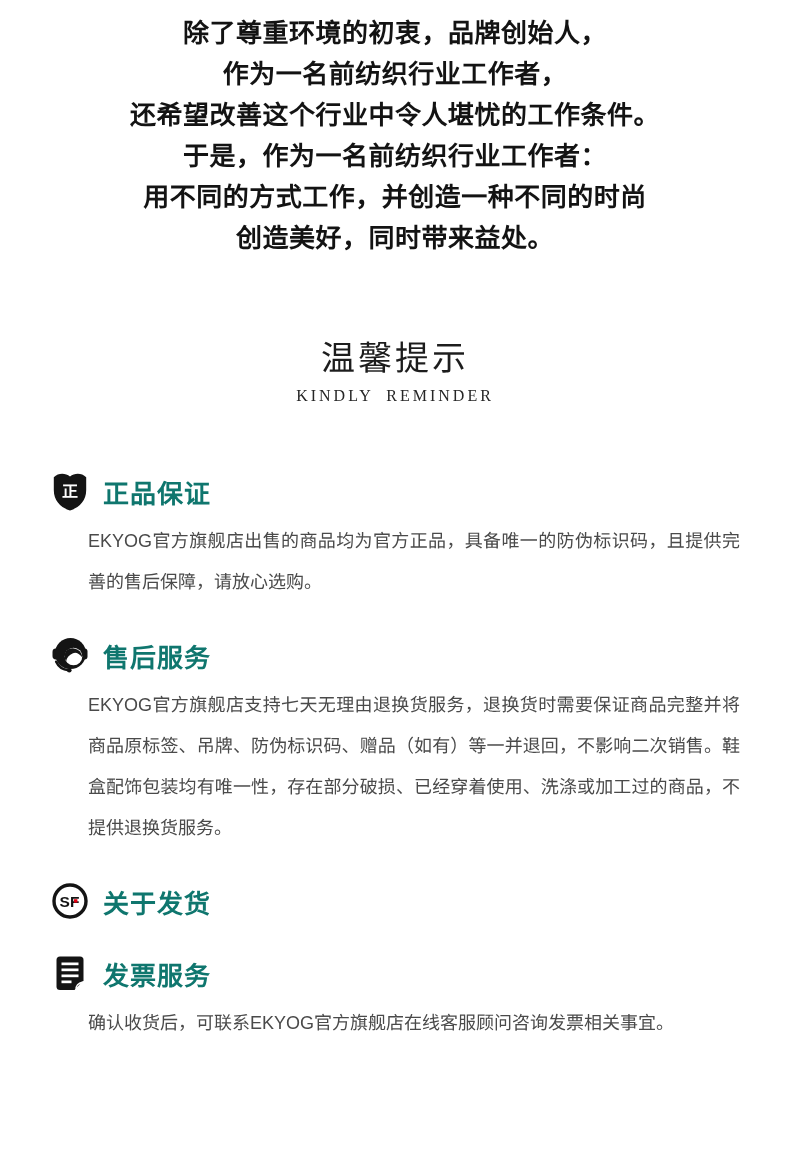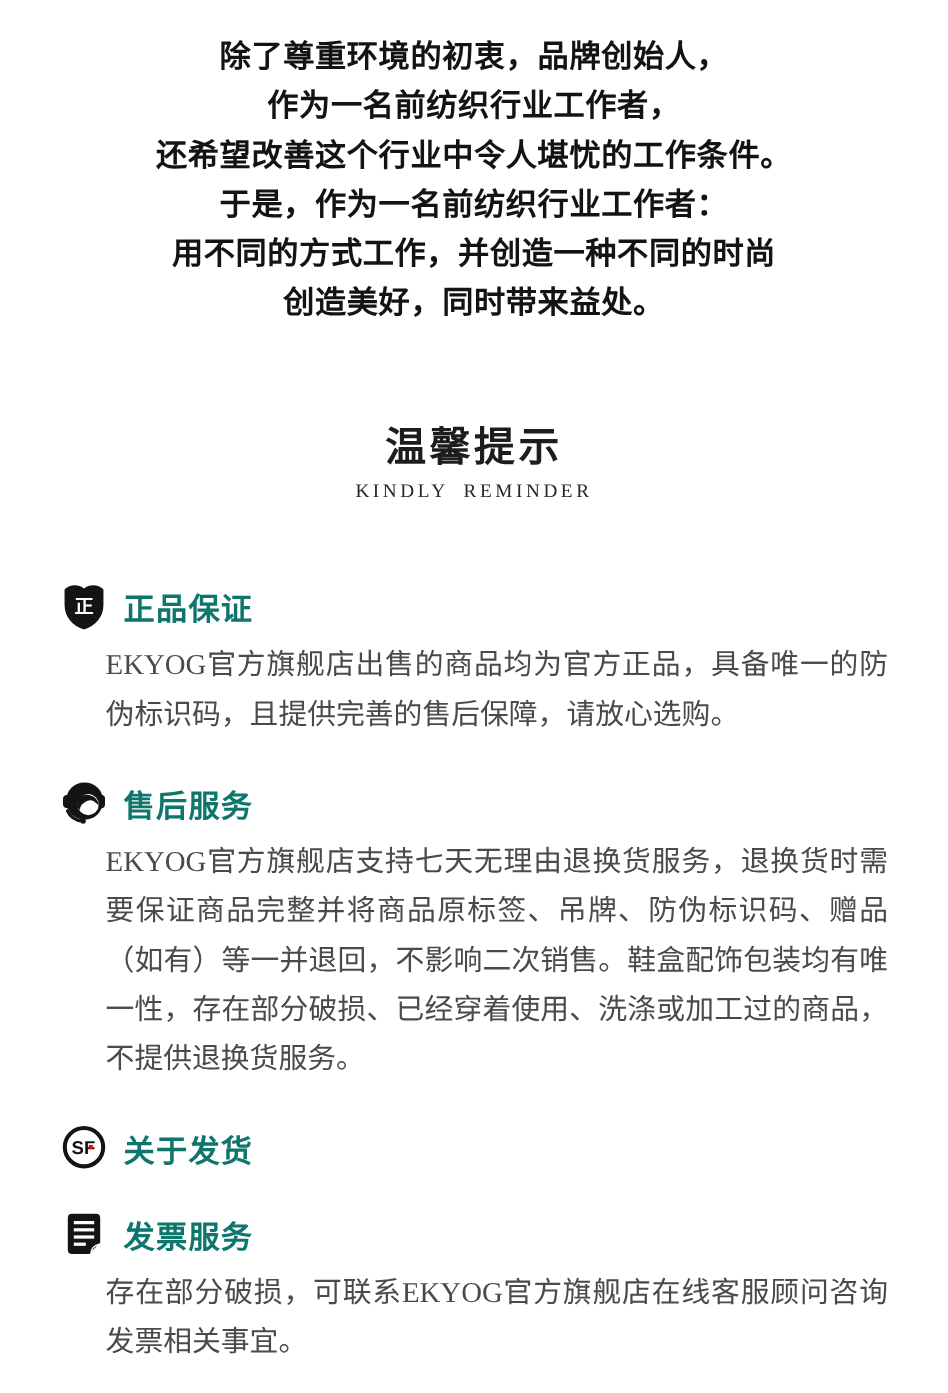--- a/index.html
+++ b/index.html
@@ -8,38 +8,38 @@
     position: relative;
     width: 790px;
     height: 1161px;
     margin: 0 auto;
     background: #ffffff;
     overflow: hidden;
     font-family: "Liberation Sans", "DejaVu Sans", sans-serif;
   }
   
   .intro {
-    padding-top: 27px;
+    padding-top: 13px;
     text-align: center;
   }
   .intro-line {
     font-size: 26px;
     line-height: 41px;
     font-weight: 700;
     letter-spacing: 0.5px;
     color: #131313;
   }
   
   .reminder {
     margin-top: 72px;
     text-align: center;
   }
   .reminder-title {
     font-size: 34px;
-    font-weight: 700;
+    font-weight: 400;
     letter-spacing: 3px;
     color: #1d1d1d;
   }
   .reminder-subtitle {
     margin-top: 7px;
     font-family: Liberation Serif, serif;
     font-size: 16px;
     letter-spacing: 3px;
     word-spacing: 6px;
     color: #262626;
@@ -67,25 +67,24 @@
   .service-icon svg { display: block; }
   .service-title {
     font-size: 26px;
     font-weight: 700;
     color: #0f766e;
     letter-spacing: 1px;
   }
   .service-body {
     margin: 10px 0 0 38px;
     width: 652px;
-    font-size: 24px;
+    font-size: 18px;
     line-height: 41px;
     color: #4a4a4a;
     text-align: justify;
-    font-family: Liberation Serif, serif;
   }
 </style>
 </head>
 <body>
 
 <div class="page">
 
   <section class="intro">
     <div class="intro-line">除了尊重环境的初衷，品牌创始人，</div>
     <div class="intro-line">作为一名前纺织行业工作者，</div>
@@ -153,17 +152,17 @@
             <path d="M6.5 7 Q6.5 3.5 10 3.5 L30 3.5 Q33.5 3.5 33.5 7 L33.5 28 L24.5 37 L10 37 Q6.5 37 6.5 33.5 Z" fill="#141414"></path>
             <rect x="11.5" y="9.5" width="17" height="2.7" fill="#ffffff"></rect>
             <rect x="11.5" y="15.5" width="17" height="2.7" fill="#ffffff"></rect>
             <rect x="11.5" y="21.5" width="17" height="2.7" fill="#ffffff"></rect>
             <rect x="11.5" y="27.5" width="10" height="2.7" fill="#ffffff"></rect>
             <path d="M26 36.2 Q25.7 30.8 32.8 28.8 L26 36.2 Z" fill="#141414" stroke="#ffffff" stroke-width="1.2"></path>
           </svg>
         </span>
         <h3 class="service-title">发票服务</h3>
       </div>
-      <p class="service-body">存在部分破损，可联系EKYOG官方旗舰店在线客服顾问咨询发票相关事宜。</p>
+      <p class="service-body">确认收货后，可联系EKYOG官方旗舰店在线客服顾问咨询发票相关事宜。</p>
     </div>
 
   </section>
 </div>
 
 </body></html>

